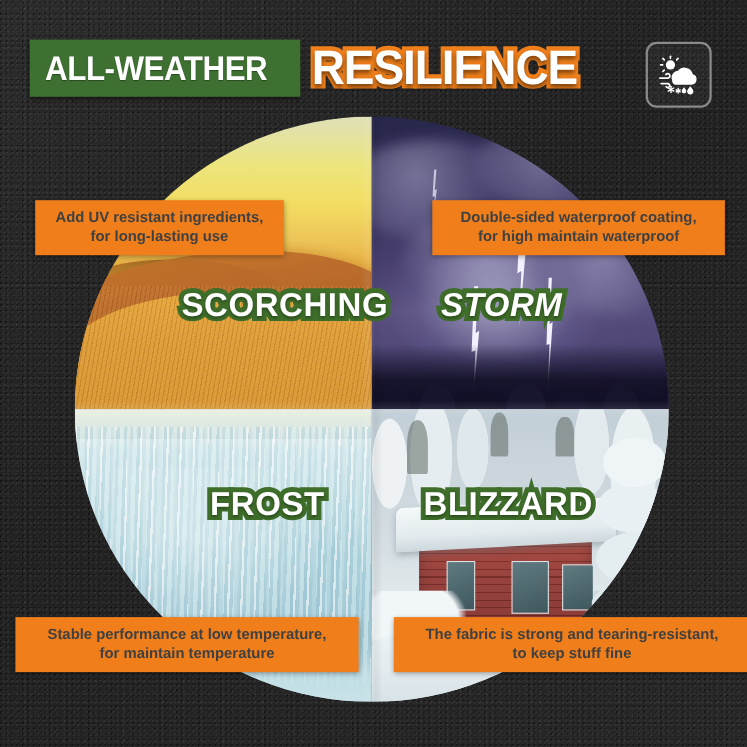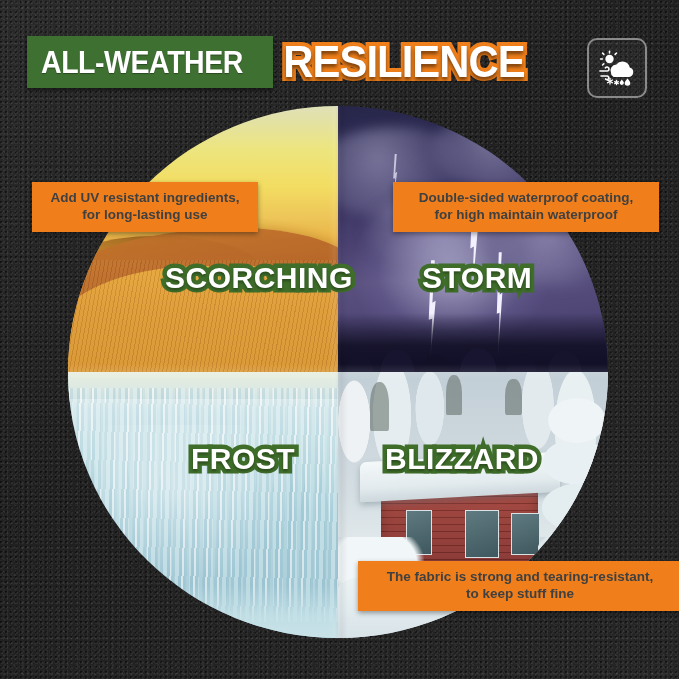--- a/index.html
+++ b/index.html
@@ -332,21 +332,21 @@
     color:#ffffff;
     font-size:30px;
     font-weight:bold;
     letter-spacing:.5px;
     white-space:nowrap;
     -webkit-text-stroke:9px #3f6e2a;
     paint-order:stroke fill;
     text-shadow:0 2px 3px rgba(0,0,0,.35);
   }
   #label-scorching{left:165px;top:261px;}
-  #label-storm{left:422px;top:261px;}
+  #label-storm{left:401px;top:261px;font-style:italic;}
   #label-frost{left:191px;top:442px;}
   #label-blizzard{left:385px;top:442px;}
 
   
   .callout{
     position:absolute;
     background:#f07f1b;
     color:#404040;
     font-size:13.5px;
     line-height:1.28;
@@ -463,16 +463,18 @@
 
   <div class="quad-label" id="label-scorching">SCORCHING</div>
   <div class="quad-label" id="label-storm">STORM</div>
   <div class="quad-label" id="label-frost">FROST</div>
   <div class="quad-label" id="label-blizzard">BLIZZARD</div>
 
   <div class="callout" id="callout-tl">Add UV resistant ingredients,
 for long-lasting use</div>
   <div class="callout" id="callout-tr">Double-sided waterproof coating,
 for high maintain waterproof</div>
+  <div class="callout" id="callout-bl">Stable performance at low temperature,
+for maintain temperature</div>
   <div class="callout" id="callout-br">The fabric is strong and tearing-resistant,
 to keep stuff fine</div>
 
 </div>
 
 </body></html>

